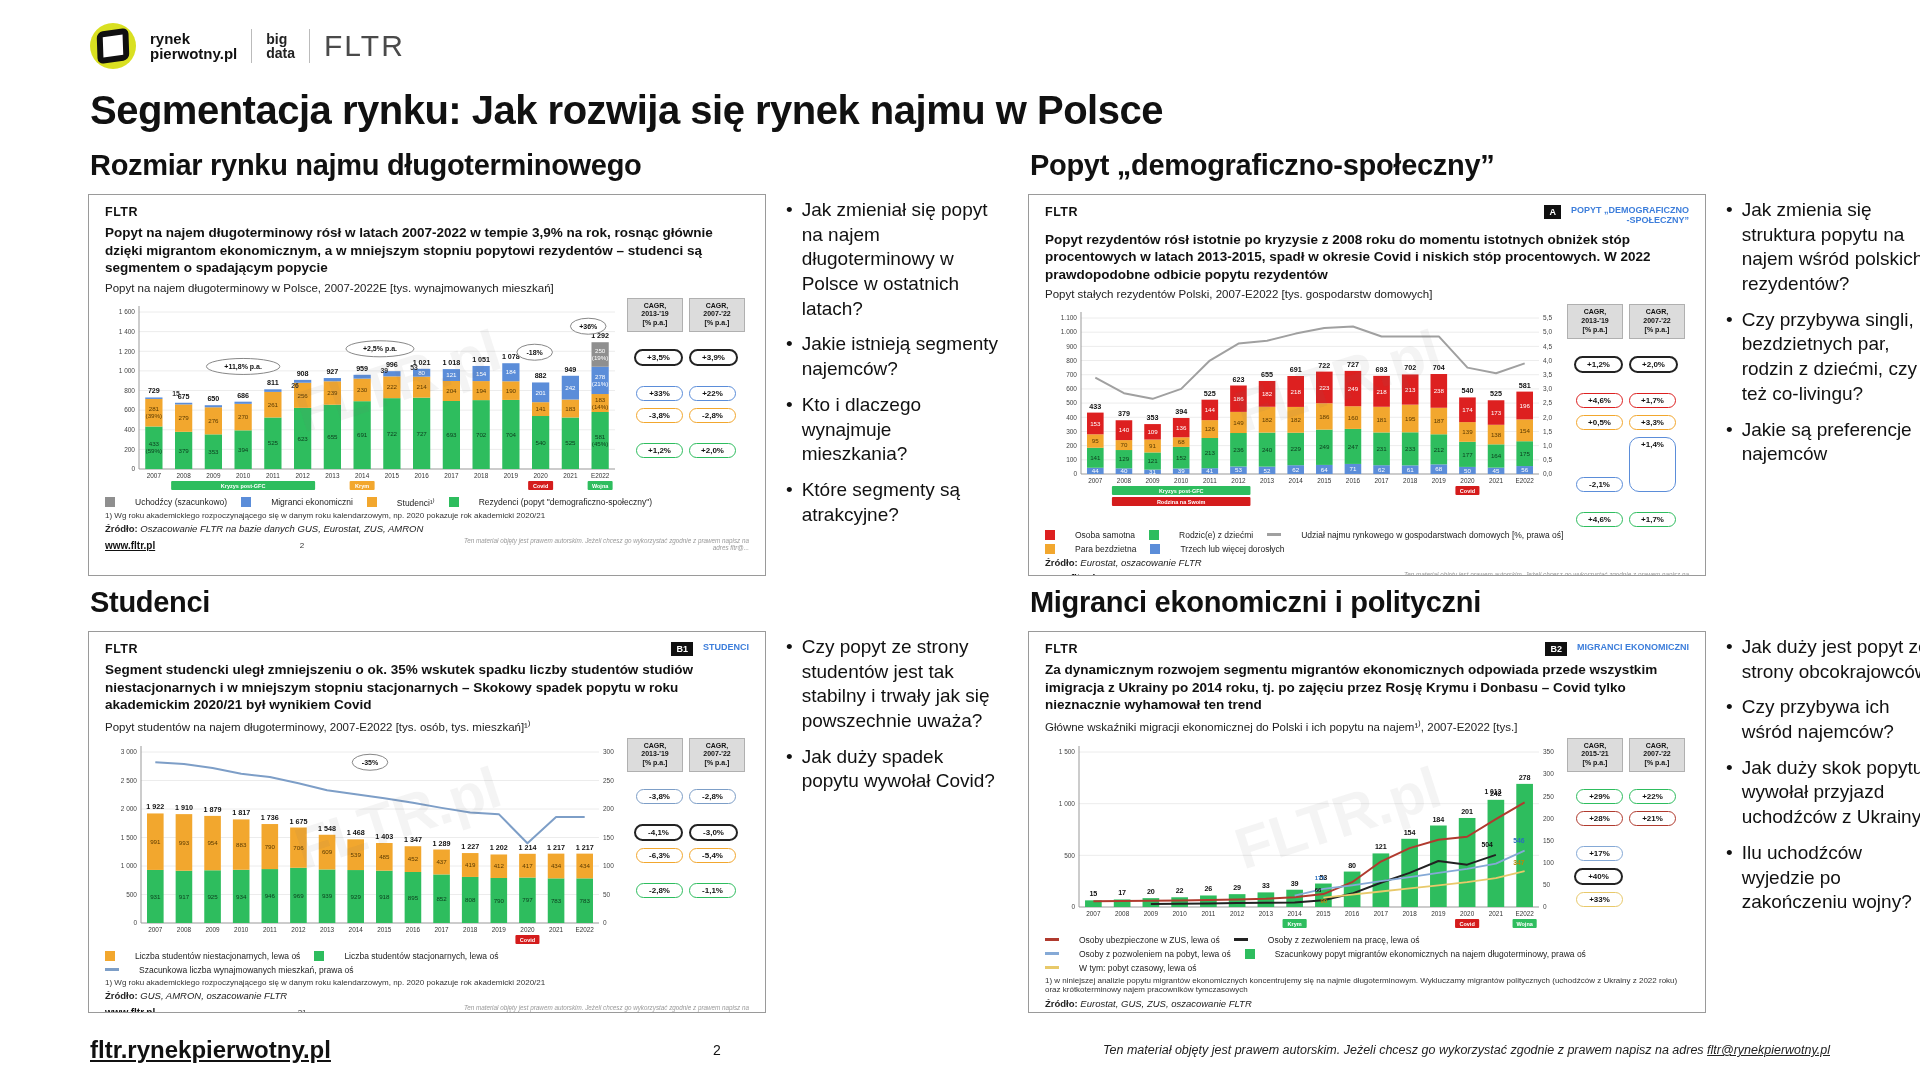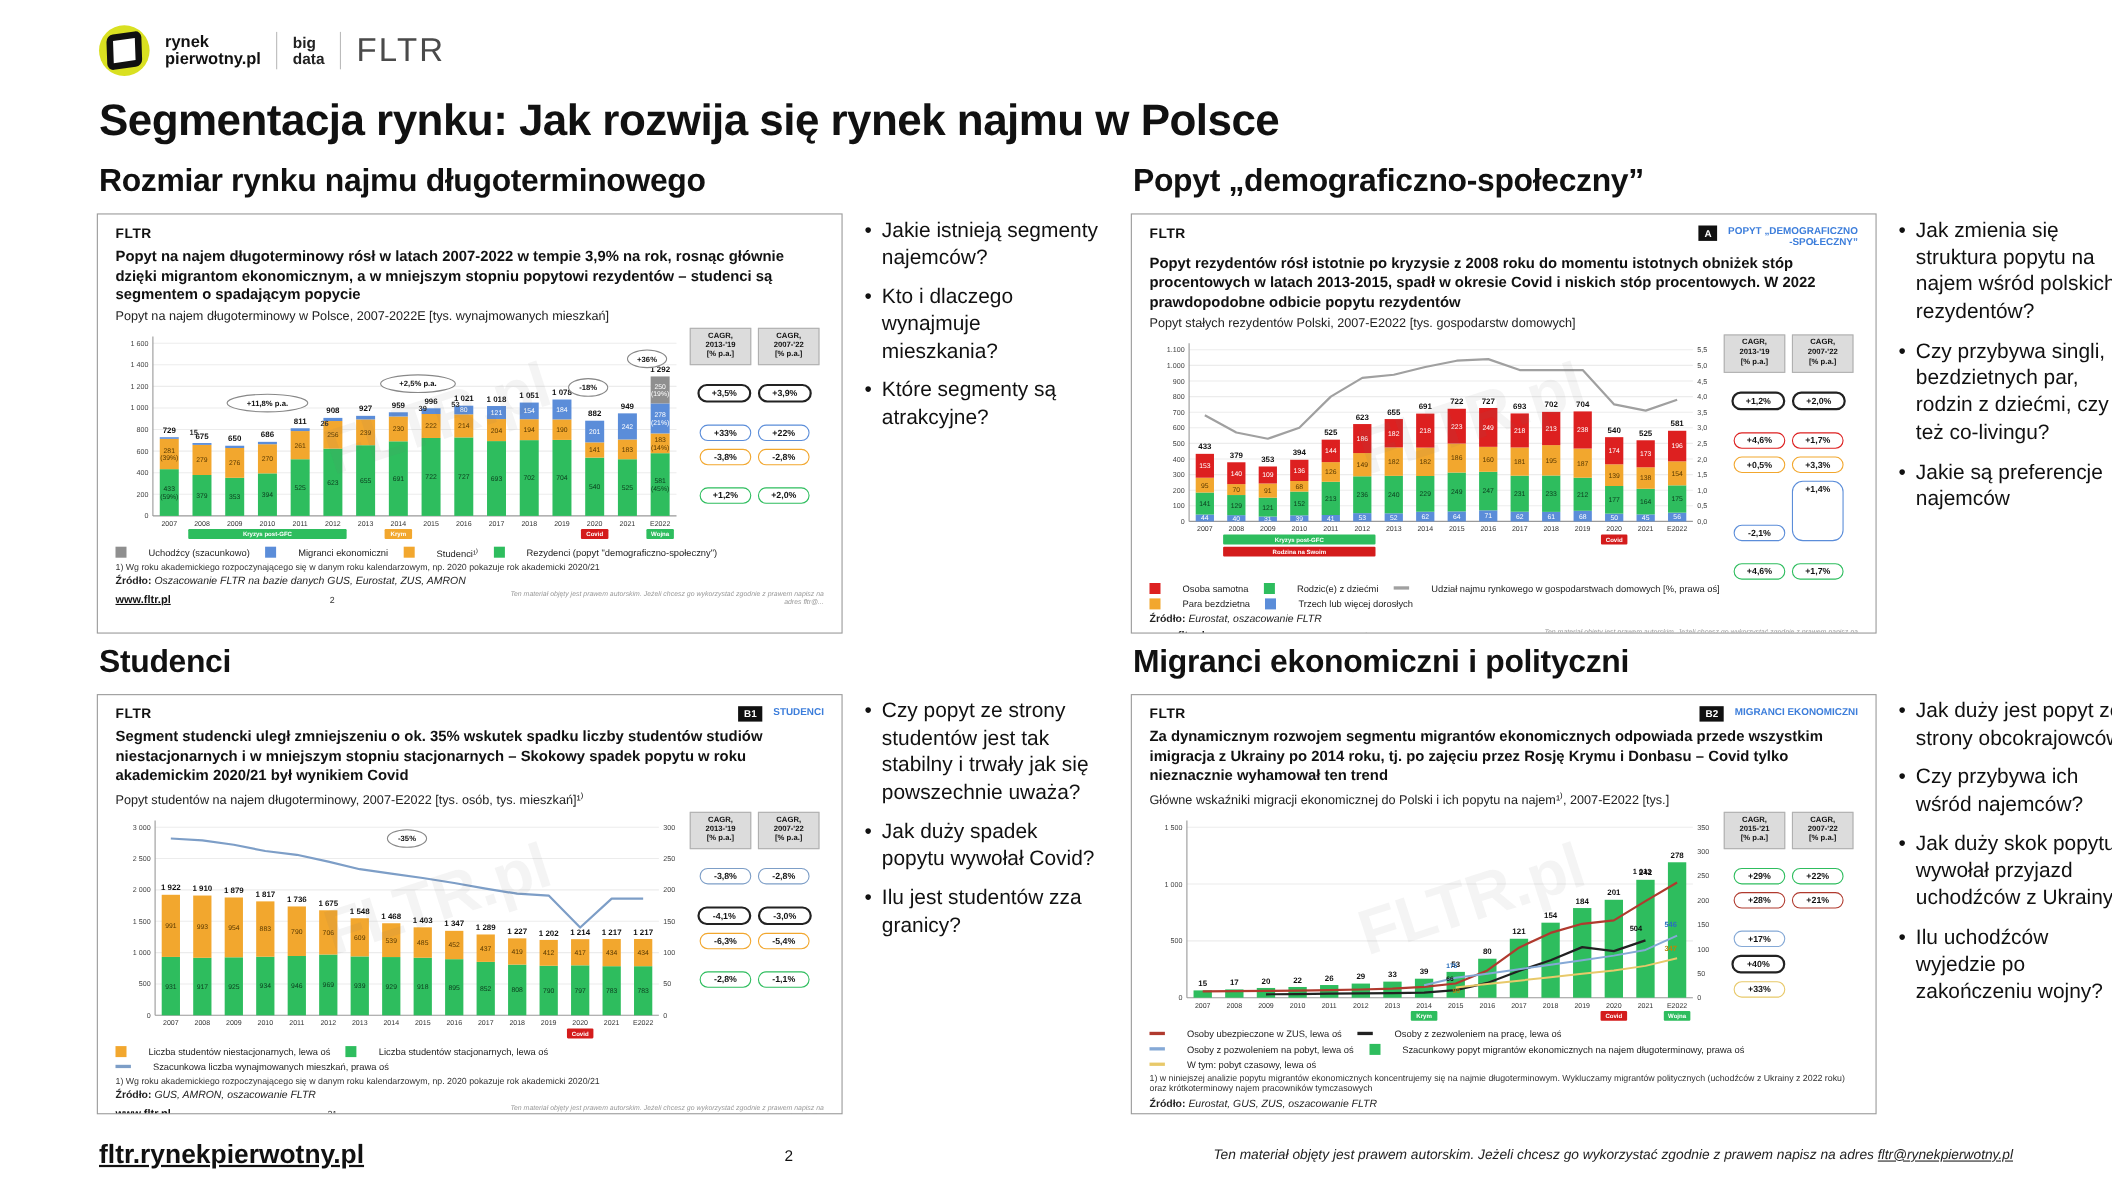--- a/index.html
+++ b/index.html
@@ -322,20 +322,23 @@
             </div>
           <div class="footnote">1) Wg roku akademickiego rozpoczynającego się w danym roku kalendarzowym, np. 2020 pokazuje rok akademicki 2020/21</div>
           <div class="source"><b>Źródło:</b> <span>Oszacowanie FLTR na bazie danych GUS, Eurostat, ZUS, AMRON</span></div>
           <div class="t-bottom">
             <span class="www">www.fltr.pl</span>
             <span class="pgnum">2</span>
             <span class="tinyc">Ten materiał objęty jest prawem autorskim. Jeżeli chcesz go wykorzystać zgodnie z prawem napisz na adres fltr@...</span>
           </div>
         </div>
         <div class="bullets">
+          <div class="b-item">
+              <span>Jak zmieniał się popyt na najem długoterminowy w Polsce w ostatnich latach?</span>
+            </div>
           <div class="b-item">
               <span>Jakie istnieją segmenty najemców?</span>
             </div>
           <div class="b-item">
               <span>Kto i dlaczego wynajmuje mieszkania?</span>
             </div>
           <div class="b-item">
               <span>Które segmenty są atrakcyjne?</span>
             </div>
         </div>
@@ -828,23 +831,20 @@
             <span class="tinyc">Ten materiał objęty jest prawem autorskim. Jeżeli chcesz go wykorzystać zgodnie z prawem napisz na adres fltr@...</span>
           </div>
         </div>
         <div class="bullets">
           <div class="b-item">
               <span>Czy popyt ze strony studentów jest tak stabilny i trwały jak się powszechnie uważa?</span>
             </div>
           <div class="b-item">
               <span>Jak duży spadek popytu wywołał Covid?</span>
             </div>
-          <div class="b-item">
-              <span>Ilu jest studentów zza granicy?</span>
-            </div>
         </div>
       </div>
     </div>
 
     <div class="sec">
       <div class="sec-h">Migranci ekonomiczni i polityczni</div>
       <div class="sec-body">
         <div class="thumb">
           <div class="wm">FLTR.pl</div>
           <div class="t-top">

